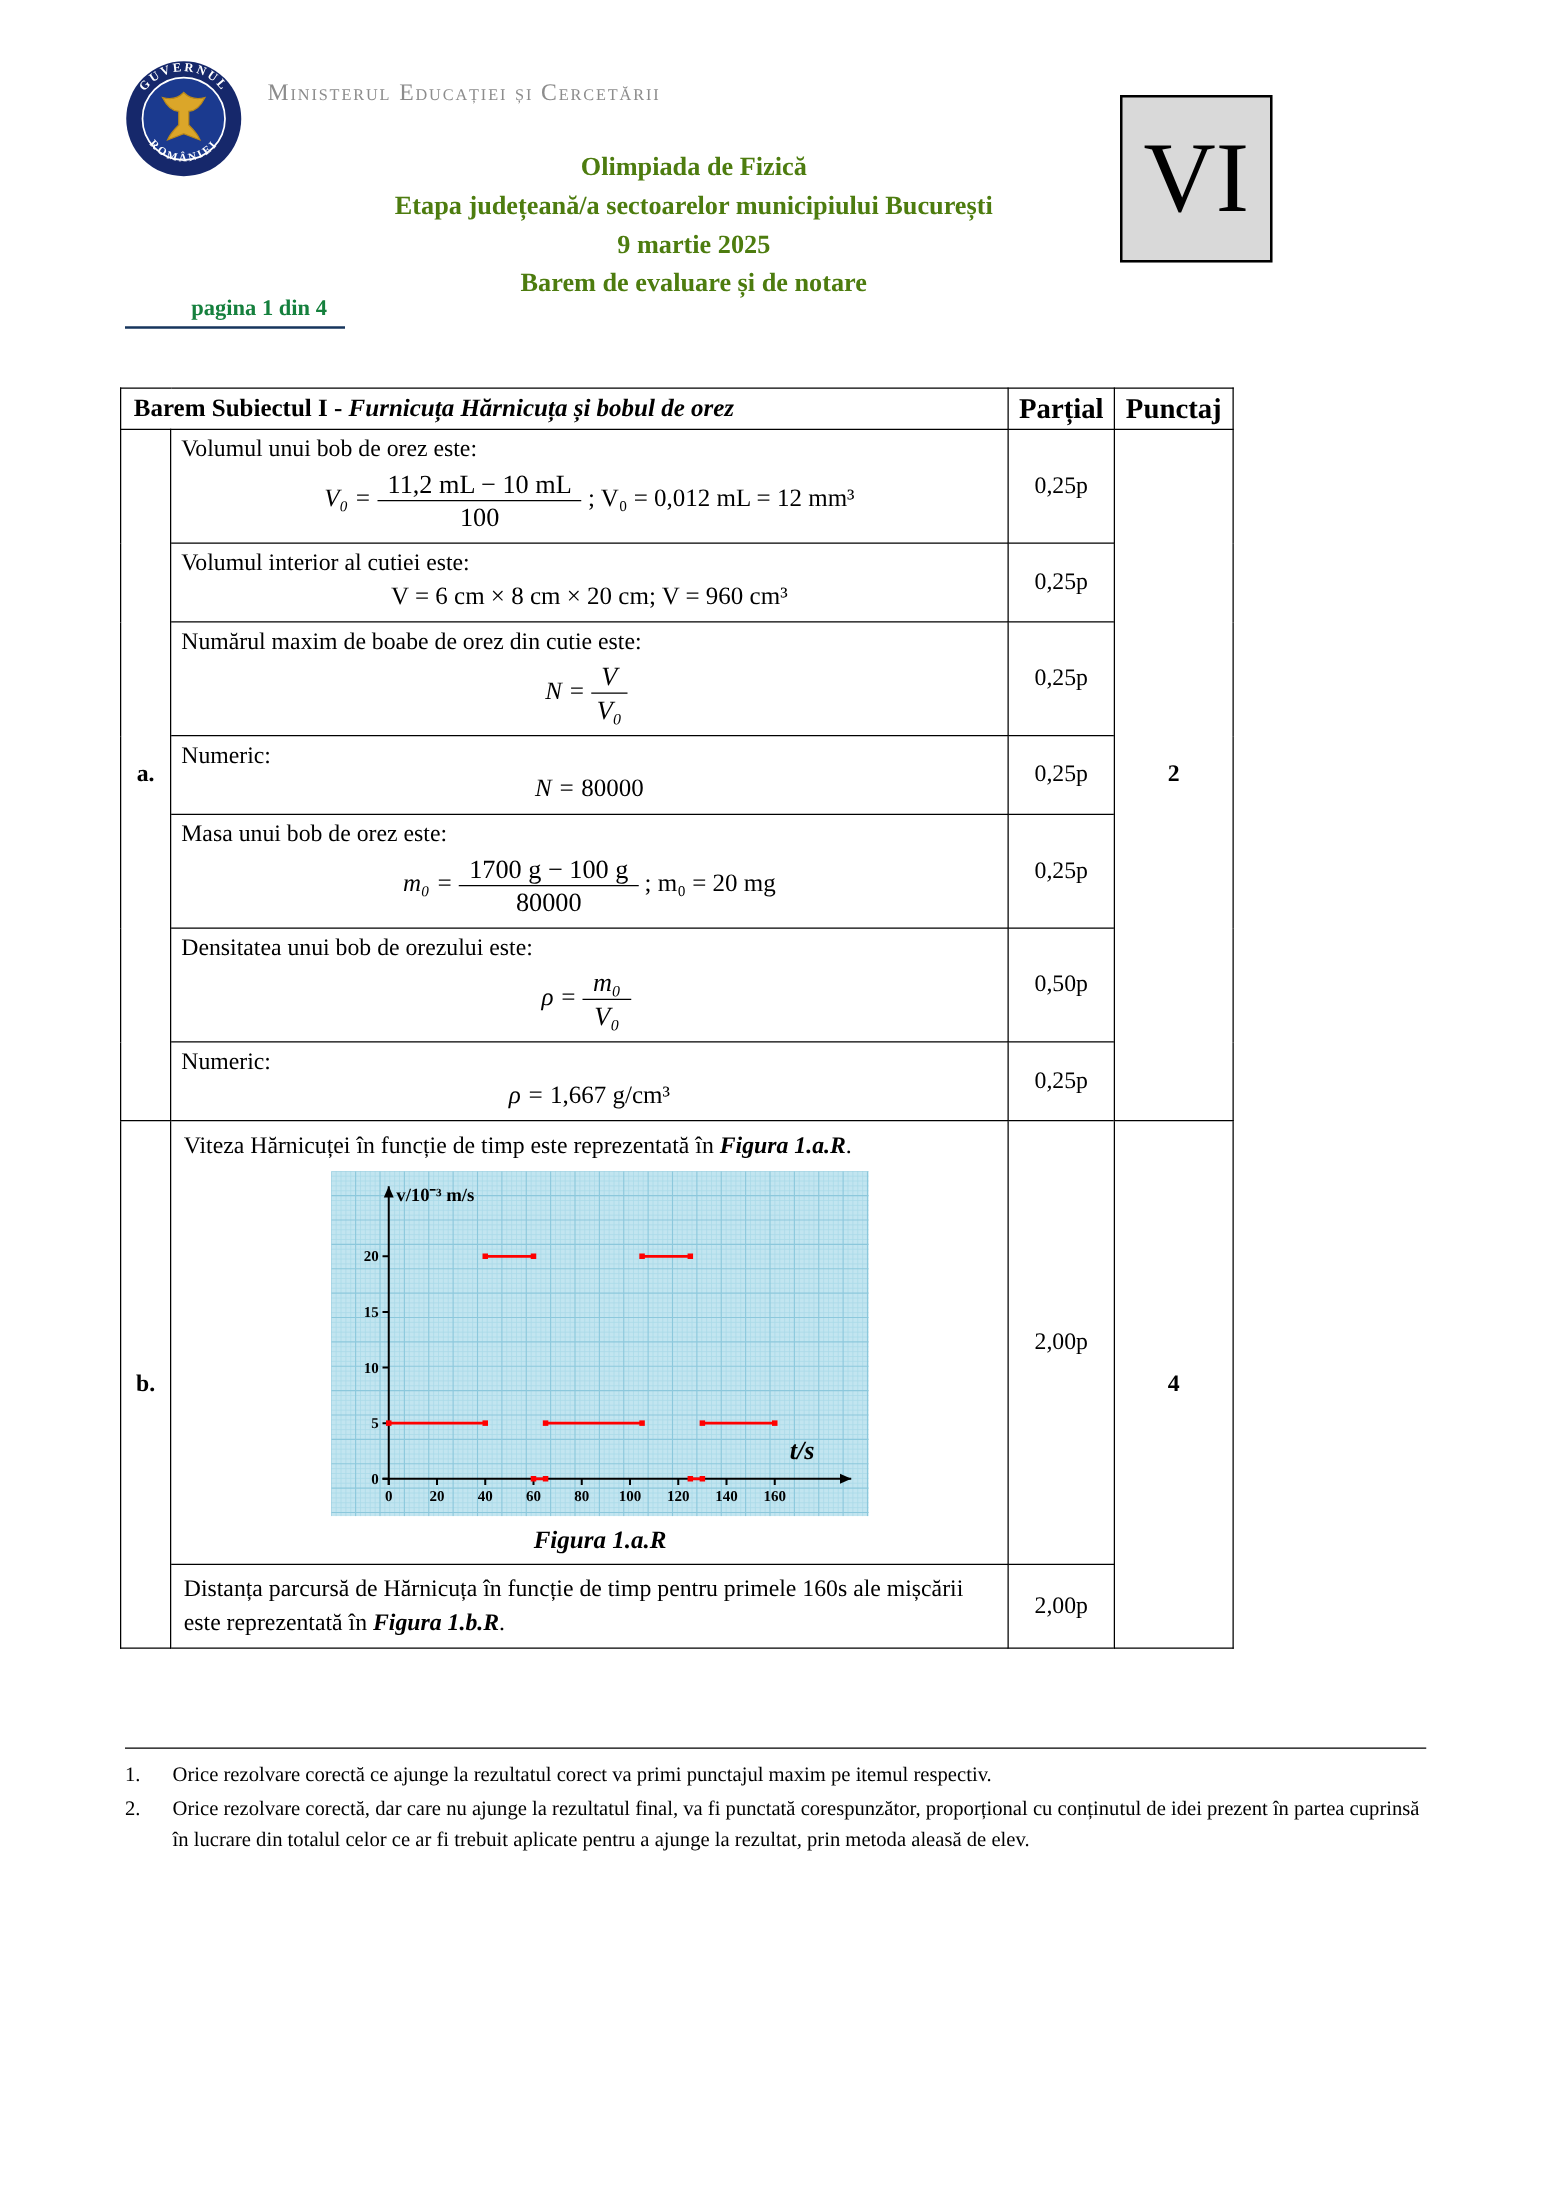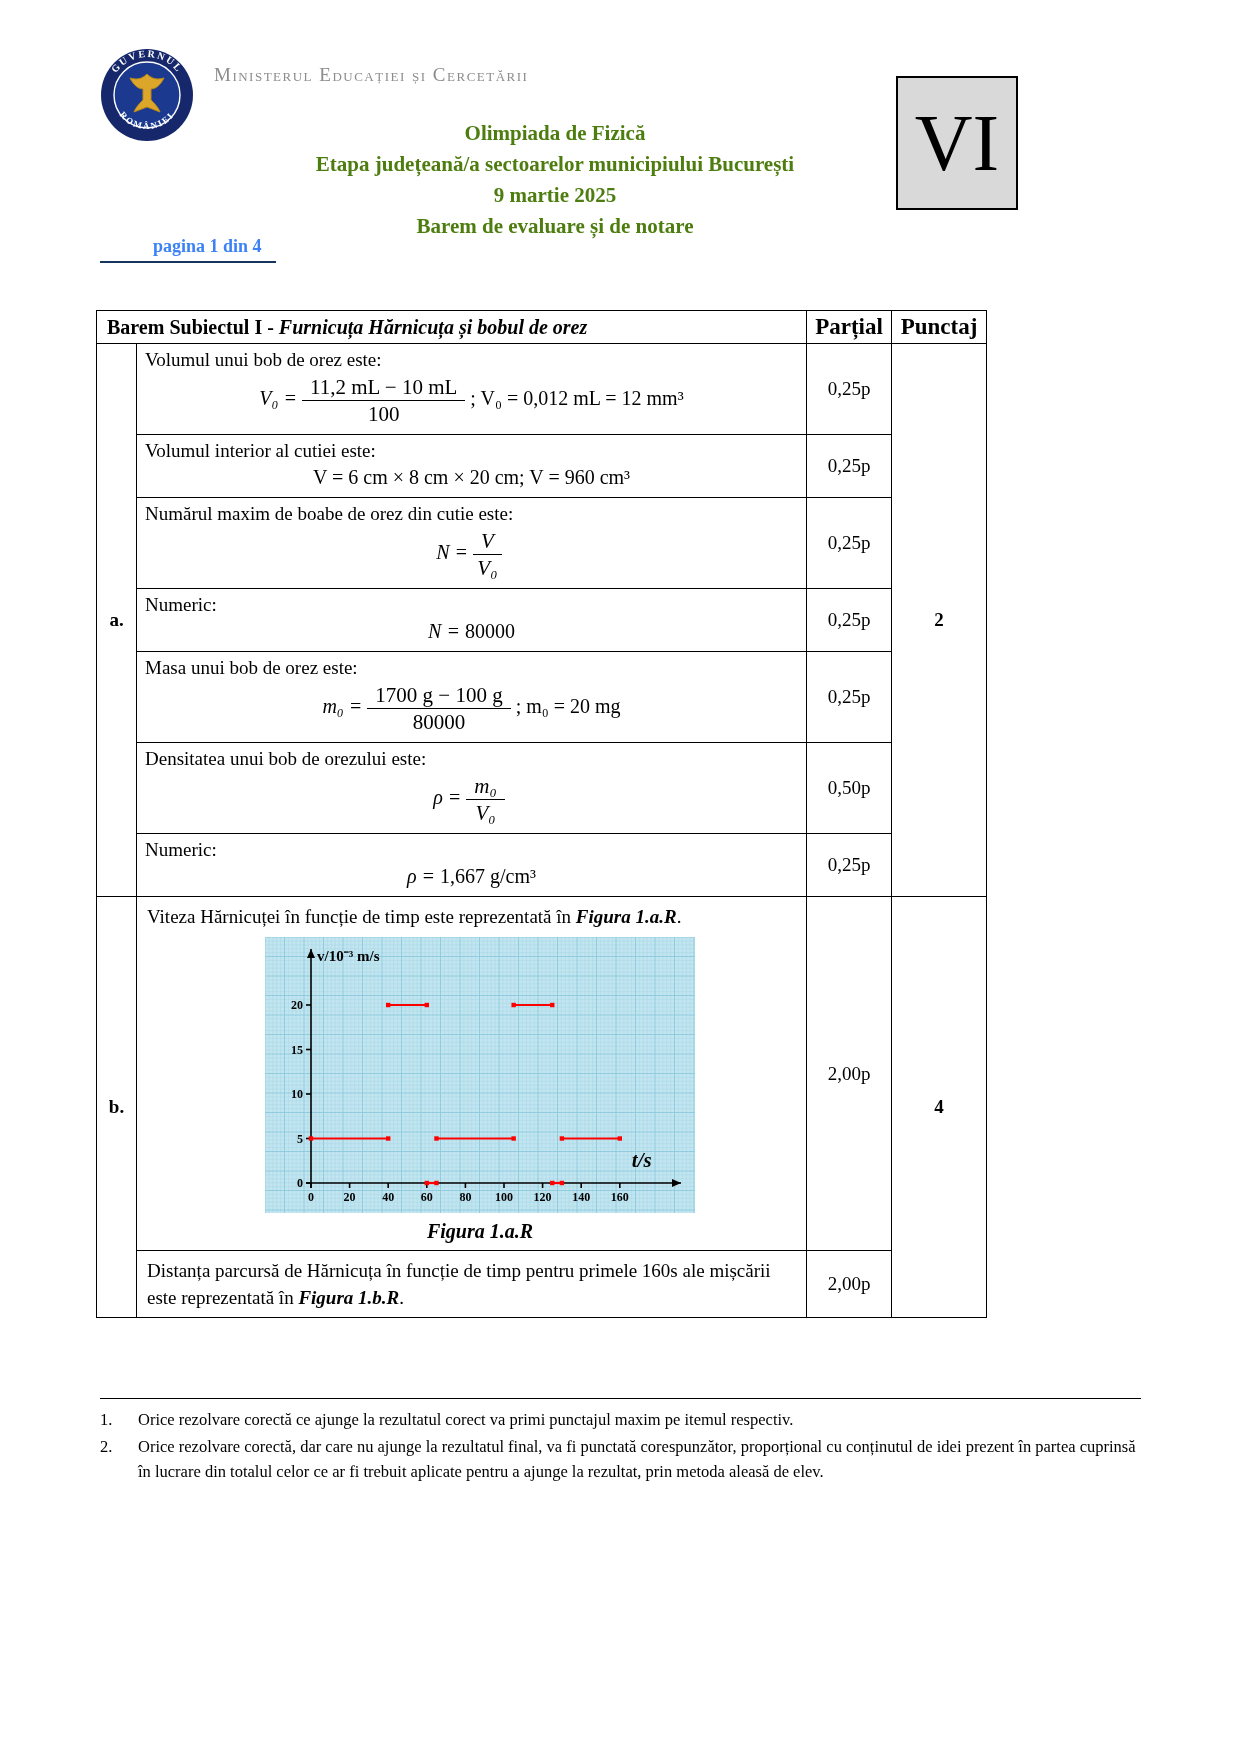--- a/index.html
+++ b/index.html
@@ -21,21 +21,21 @@
   .class-badge {
     position: absolute; left: 880px; top: 76px; width: 122px; height: 134px;
     background: #d9d9d9; border: 2px solid #000;
     display: flex; align-items: center; justify-content: center;
     font-size: 80px; font-family: "Liberation Serif", serif; color: #000000; margin-left: 16px;
   }
   .page-label {
     position: absolute; left: 100px; top: 236px;
     border-bottom: 2px solid #17365d;
     padding: 0 14px 4px 53px;
-    color: #3b82f6; font-weight: bold; font-size: 18px;
+    color: #15803d; font-weight: bold; font-size: 18px;
   }
 
   
   .table-wrap { position: absolute; left: 96px; top: 310px; }
   table.barem { border-collapse: collapse; width: 890px; table-layout: fixed; }
   .barem td, .barem th { border: 1.8px solid #000; vertical-align: middle; padding: 3px 8px; font-size: 19px; }
   .barem th.subject { text-align: left; font-size: 20px; padding-left: 10px; }
   .barem th.colh { text-align: center; font-size: 23px; }
   .cell-label { text-align: center; font-weight: bold; font-size: 20px; }
   .cell-points { text-align: center; font-size: 19px; }

